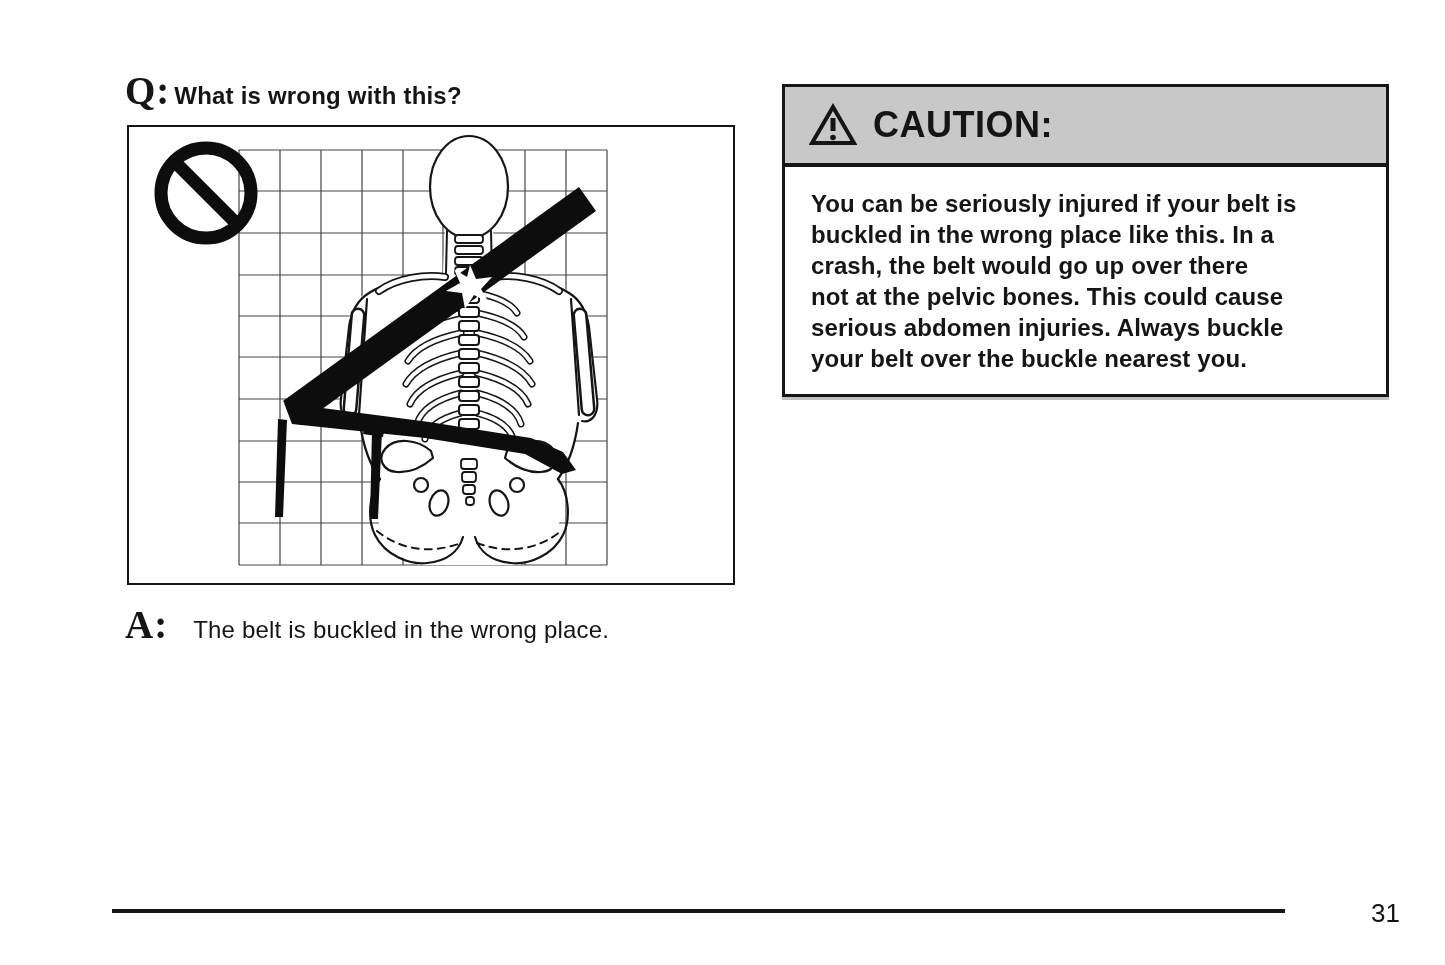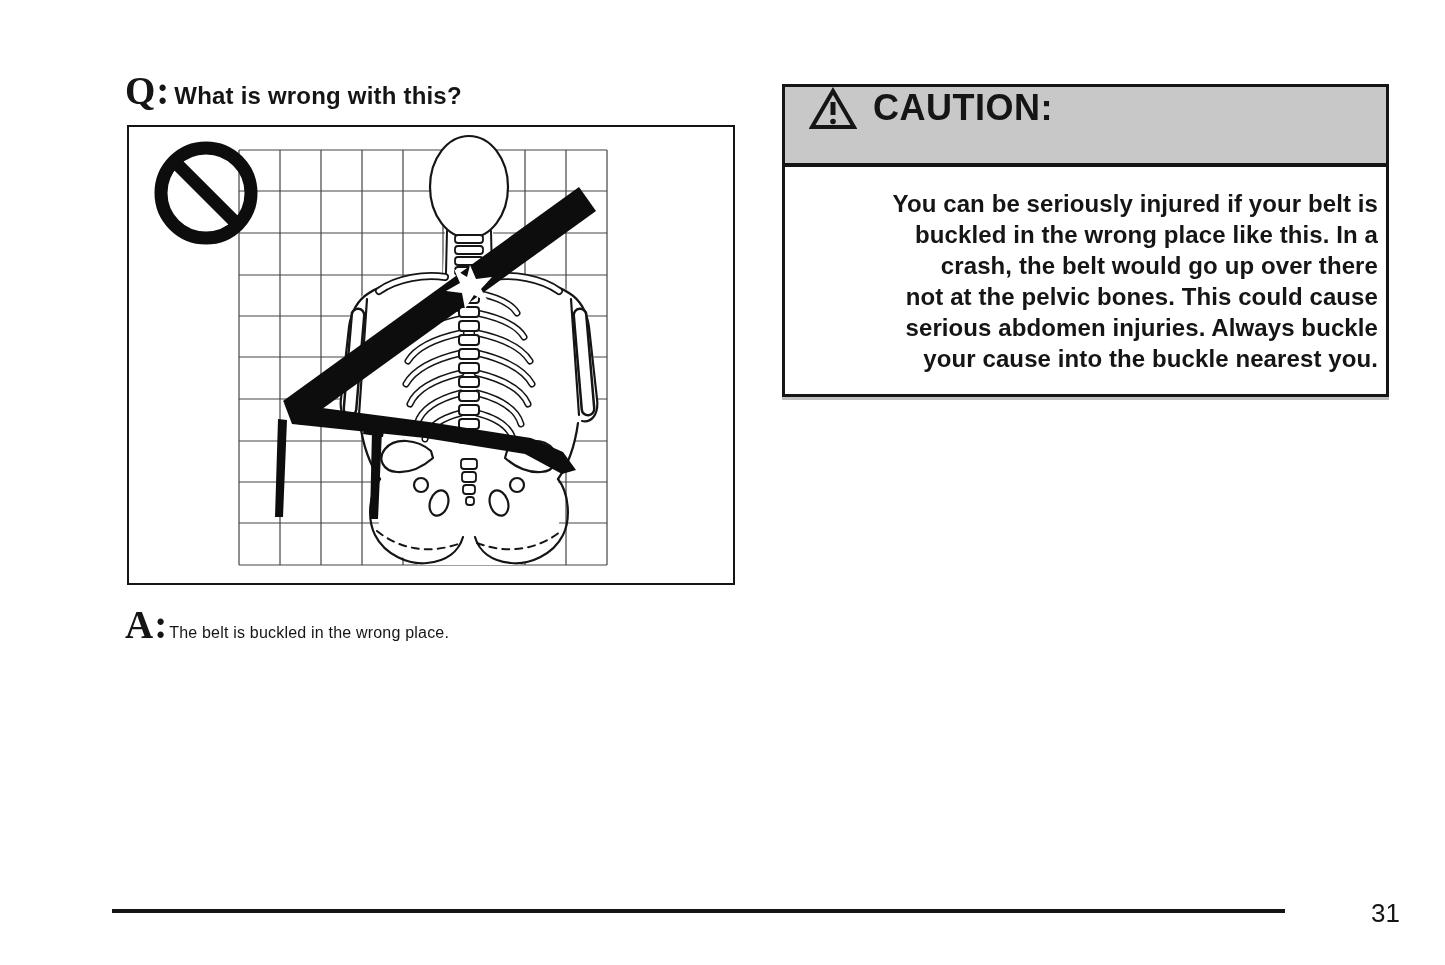--- a/index.html
+++ b/index.html
@@ -18,53 +18,52 @@
     font-weight:bold;
     font-size:39px;
     letter-spacing:1px;
   }
   .q-row{left:125px;top:68px;}
   .q-text{
     font-size:24px;font-weight:bold;margin-left:4px;letter-spacing:.2px;
   }
   .a-row{left:125px;top:602px;}
   .a-text{
-    font-size:16px;font-weight:normal;margin-left:1px;letter-spacing:.2px;
+    font-size:24px;font-weight:normal;margin-left:25px;letter-spacing:.2px;
   }
   
   .figure-box{
     position:absolute;left:127px;top:125px;
     width:604px;height:456px;
     border:2px solid #151515;
     background:#fff;
   }
   .figure-box svg{display:block;}
   
   .caution-box{
     position:absolute;left:782px;top:84px;
     width:601px;
     border:3px solid #151515;
     background:#fff;
     box-shadow:0 3px 0 rgba(0,0,0,.25);
   }
   .caution-header{
-    display:flex;
+    display:flex;align-items:center;
     height:76px;
     padding:0 24px;
     background:#c8c8c8;
     border-bottom:4px solid #151515;
   }
   .caution-title{
     font-size:36px;font-weight:bold;letter-spacing:.5px;
     margin-left:16px;
   }
   .warning-triangle{flex:0 0 auto;}
   .caution-body{
     padding:21px 8px 20px 26px;
-    text-align:right;
   }
   .caution-line{
     font-size:24px;font-weight:bold;line-height:31px;
     white-space:nowrap;letter-spacing:.1px;
   }
   
   .footer-rule{
     position:absolute;left:112px;top:909px;
     width:1173px;height:4px;background:#151515;
   }
@@ -214,21 +213,21 @@
         <circle cx="24" cy="34.5" r="2.8" fill="#151515"></circle>
       </svg>
       <span class="caution-title">CAUTION:</span>
     </div>
     <div class="caution-body">
         <div class="caution-line">You can be seriously injured if your belt is</div>
         <div class="caution-line">buckled in the wrong place like this. In a</div>
         <div class="caution-line">crash, the belt would go up over there</div>
         <div class="caution-line">not at the pelvic bones. This could cause</div>
         <div class="caution-line">serious abdomen injuries. Always buckle</div>
-        <div class="caution-line">your cause into the buckle nearest you.</div>
+        <div class="caution-line">your belt over the buckle nearest you.</div>
       </div>
   </div>
 
   <div class="qa-row a-row">
     <span class="qa-prefix">A:</span>
     <span class="a-text">The belt is buckled in the wrong place.</span>
   </div>
 
   <div class="footer-rule"></div>
   <div class="page-number">31</div>

